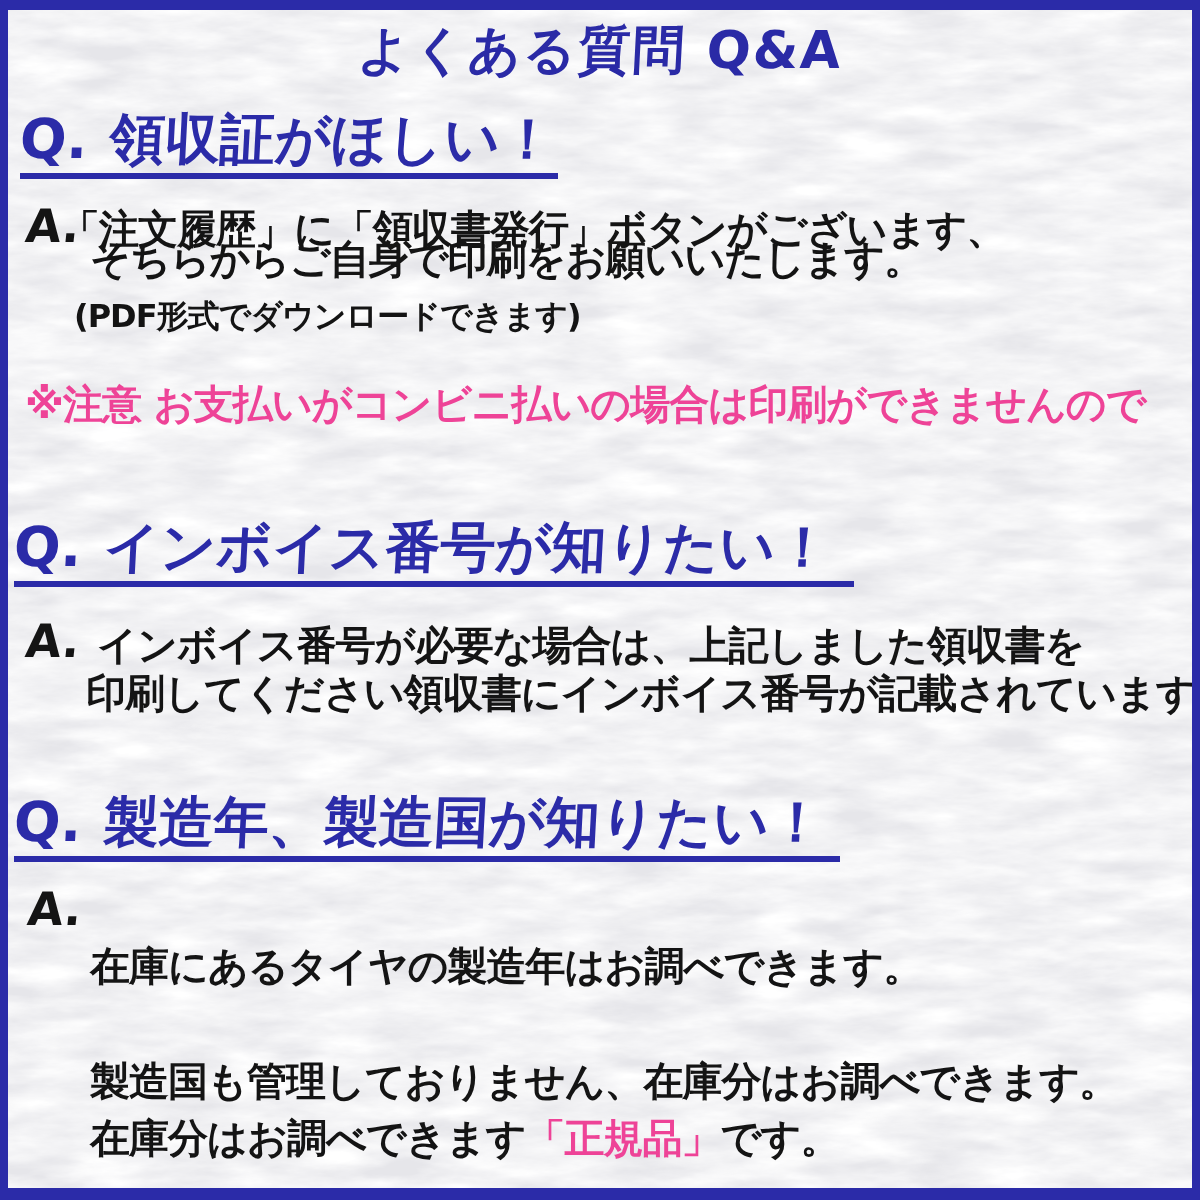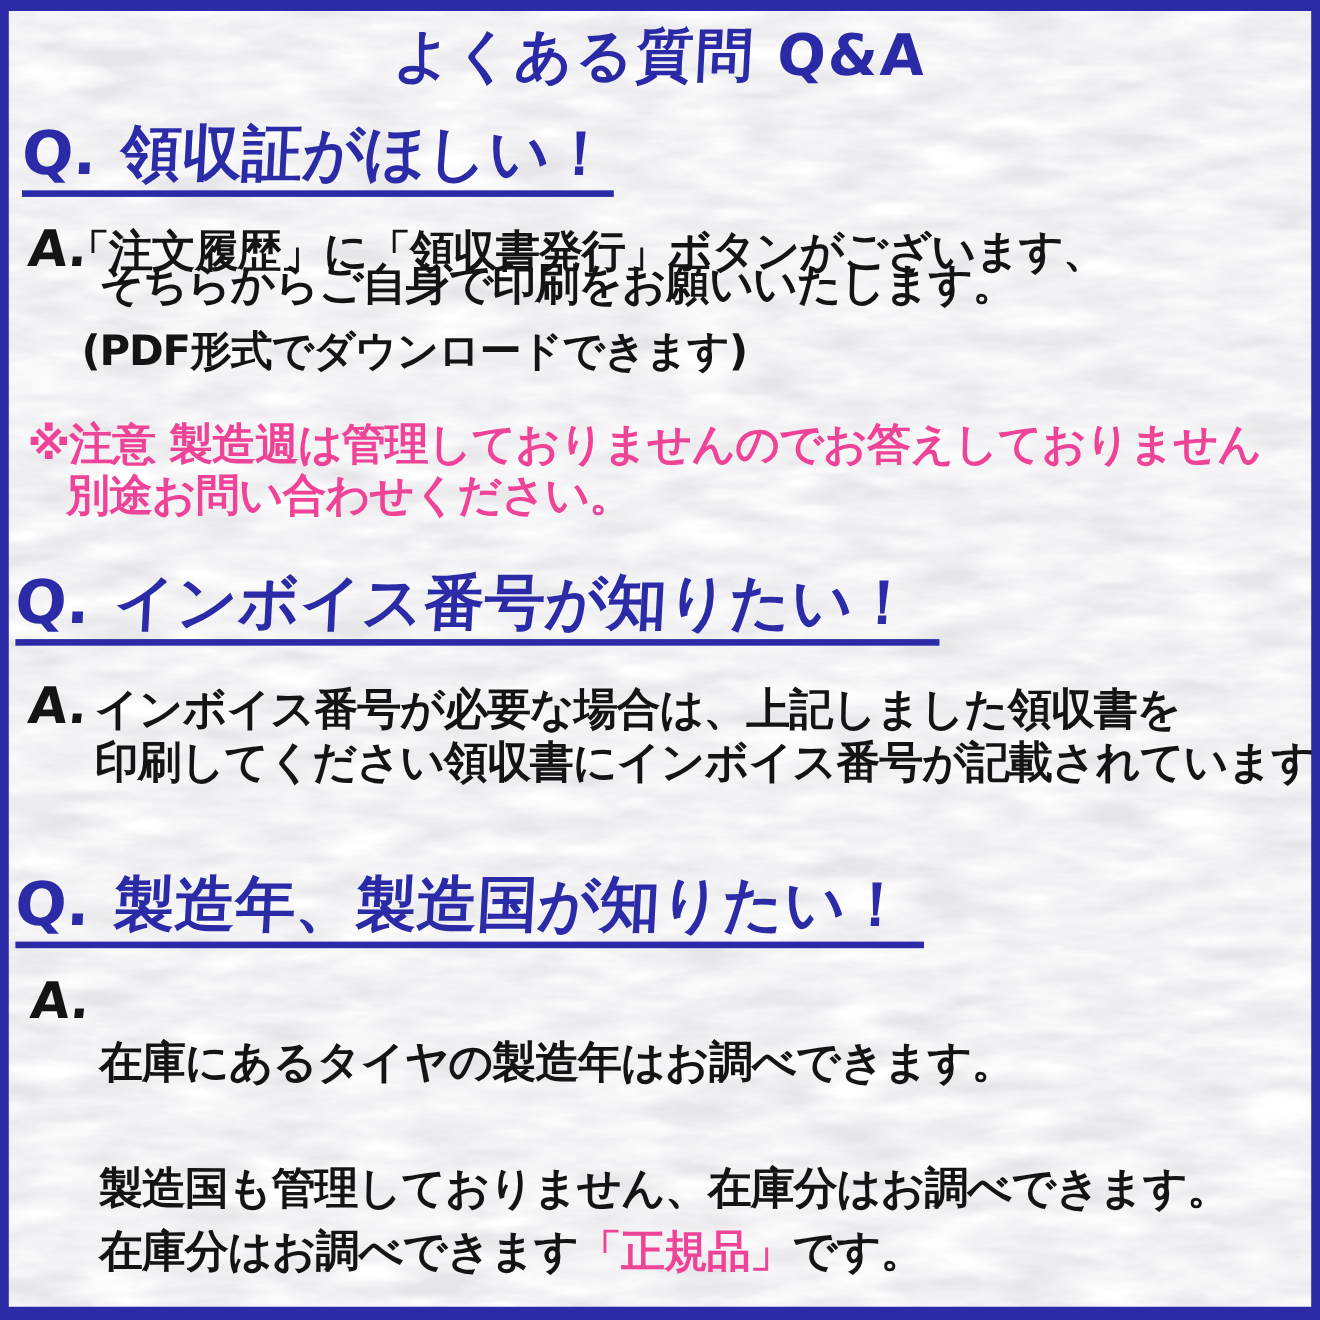--- a/index.html
+++ b/index.html
@@ -37,21 +37,21 @@
   .alabel{
     position:absolute;
     font-size:46px;font-weight:bold;color:#141414;line-height:1;
     transform:skewX(-6deg);
   }
   .line{
     position:absolute;
     font-size:40px;font-weight:bold;color:#141414;line-height:1.05;
     letter-spacing:-1px;white-space:nowrap;
   }
-  .line.small{font-size:38px;}
+  .line.small{font-size:32px;}
   .line.pink{color:#ee4397;}
   .hl{color:#ee4397;margin-top:36px;}
 </style>
 </head>
 <body>
 
 <div class="page">
 
   <svg class="texture" width="1200" height="1200" viewBox="0 0 1200 1200" xmlns="http://www.w3.org/2000/svg">
     <defs>
@@ -71,30 +71,29 @@
     <div class="qhead" style="top:110px;left:20px;width:538px">
       <span class="txt">Q.</span>
       <span class="txt">領収証がほしい！</span>
     </div>
 
     <span class="alabel" style="top:203px;left:26px">A.</span>
     <div class="line" style="top:208px;left:60px">「注文履歴」に「領収書発行」ボタンがございます、</div>
     <div class="line" style="top:238px;left:90px">そちらからご自身で印刷をお願いいたします。</div>
     <div class="line small" style="top:300px;left:74px">(PDF形式でダウンロードできます)</div>
 
-    <div class="line pink" style="top:383px;left:25px">※注意 製造週は管理しておりませんのでお答えしておりません</div>
-    <div class="line pink" style="top:430px;left:60px">別途お問い合わせください。</div>
+    <div class="line pink" style="top:383px;left:25px">※注意 お支払いがコンビニ払いの場合は印刷ができませんので</div>
 
     <div class="qhead" style="top:518px;left:14px;width:840px">
       <span class="txt">Q.</span>
       <span class="txt">インボイス番号が知りたい！</span>
     </div>
 
     <span class="alabel" style="top:618px;left:26px">A.</span>
-    <div class="line" style="top:624px;left:86px">インボイス番号が必要な場合は、上記しました領収書を</div>
+    <div class="line" style="top:624px;left:97px">インボイス番号が必要な場合は、上記しました領収書を</div>
     <div class="line" style="top:672px;left:86px">印刷してください領収書にインボイス番号が記載されています。</div>
 
     <div class="qhead" style="top:793px;left:14px;width:826px">
       <span class="txt">Q.</span>
       <span class="txt">製造年、製造国が知りたい！</span>
     </div>
 
     <span class="alabel" style="top:886px;left:28px">A.</span>
     <div class="line" style="top:945px;left:90px">在庫にあるタイヤの製造年はお調べできます。</div>
     <div class="line" style="top:1060px;left:90px">製造国も管理しておりません、在庫分はお調べできます。</div>

